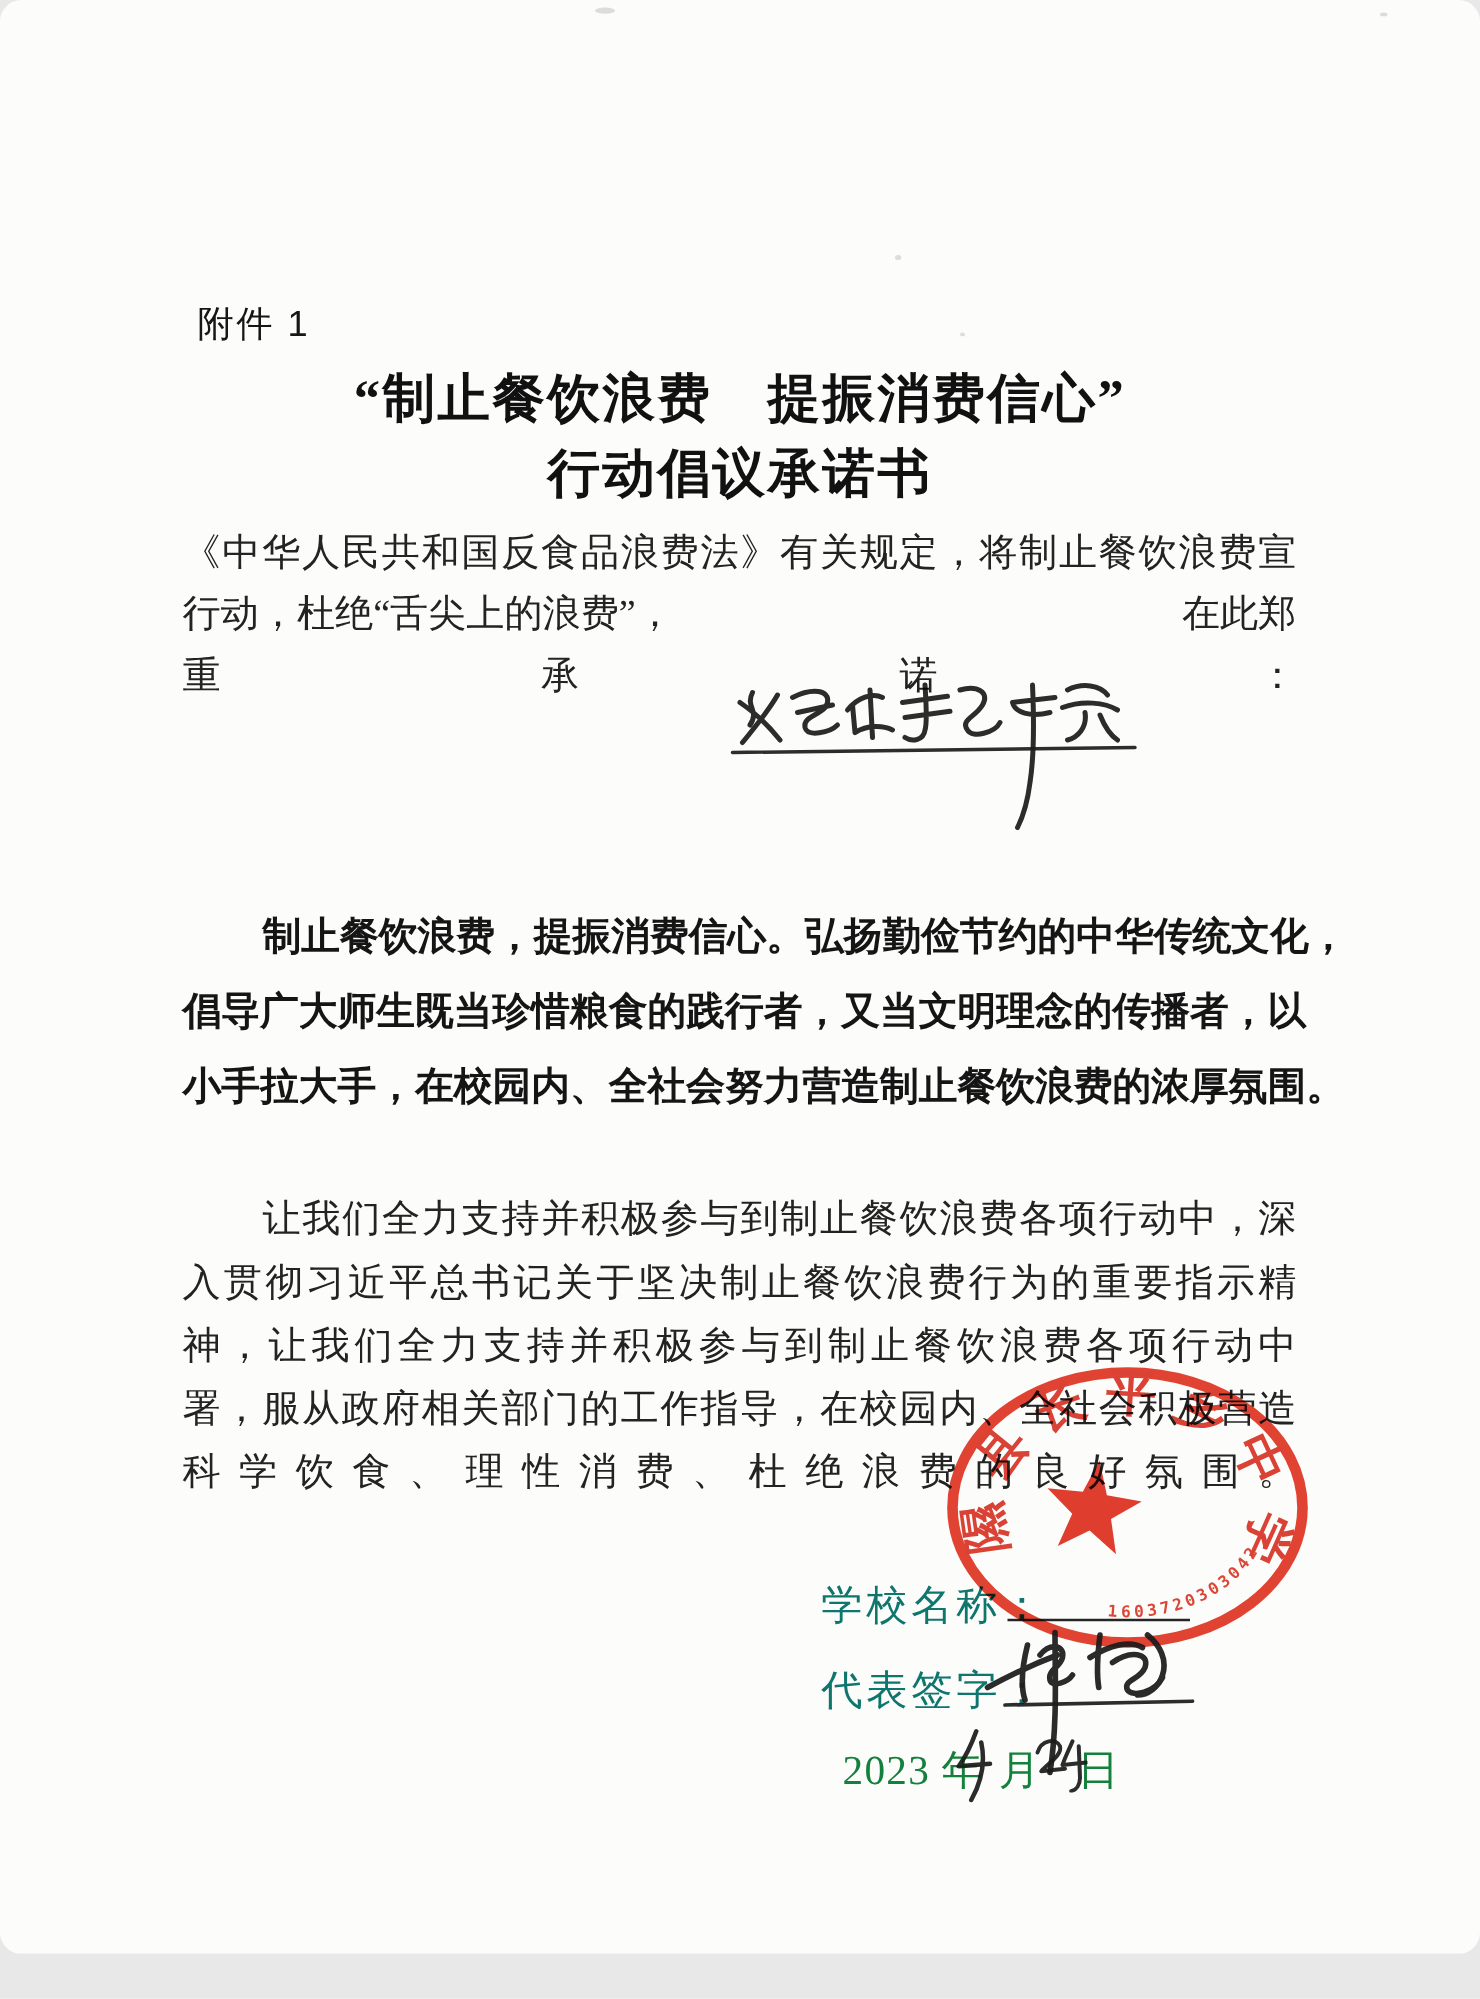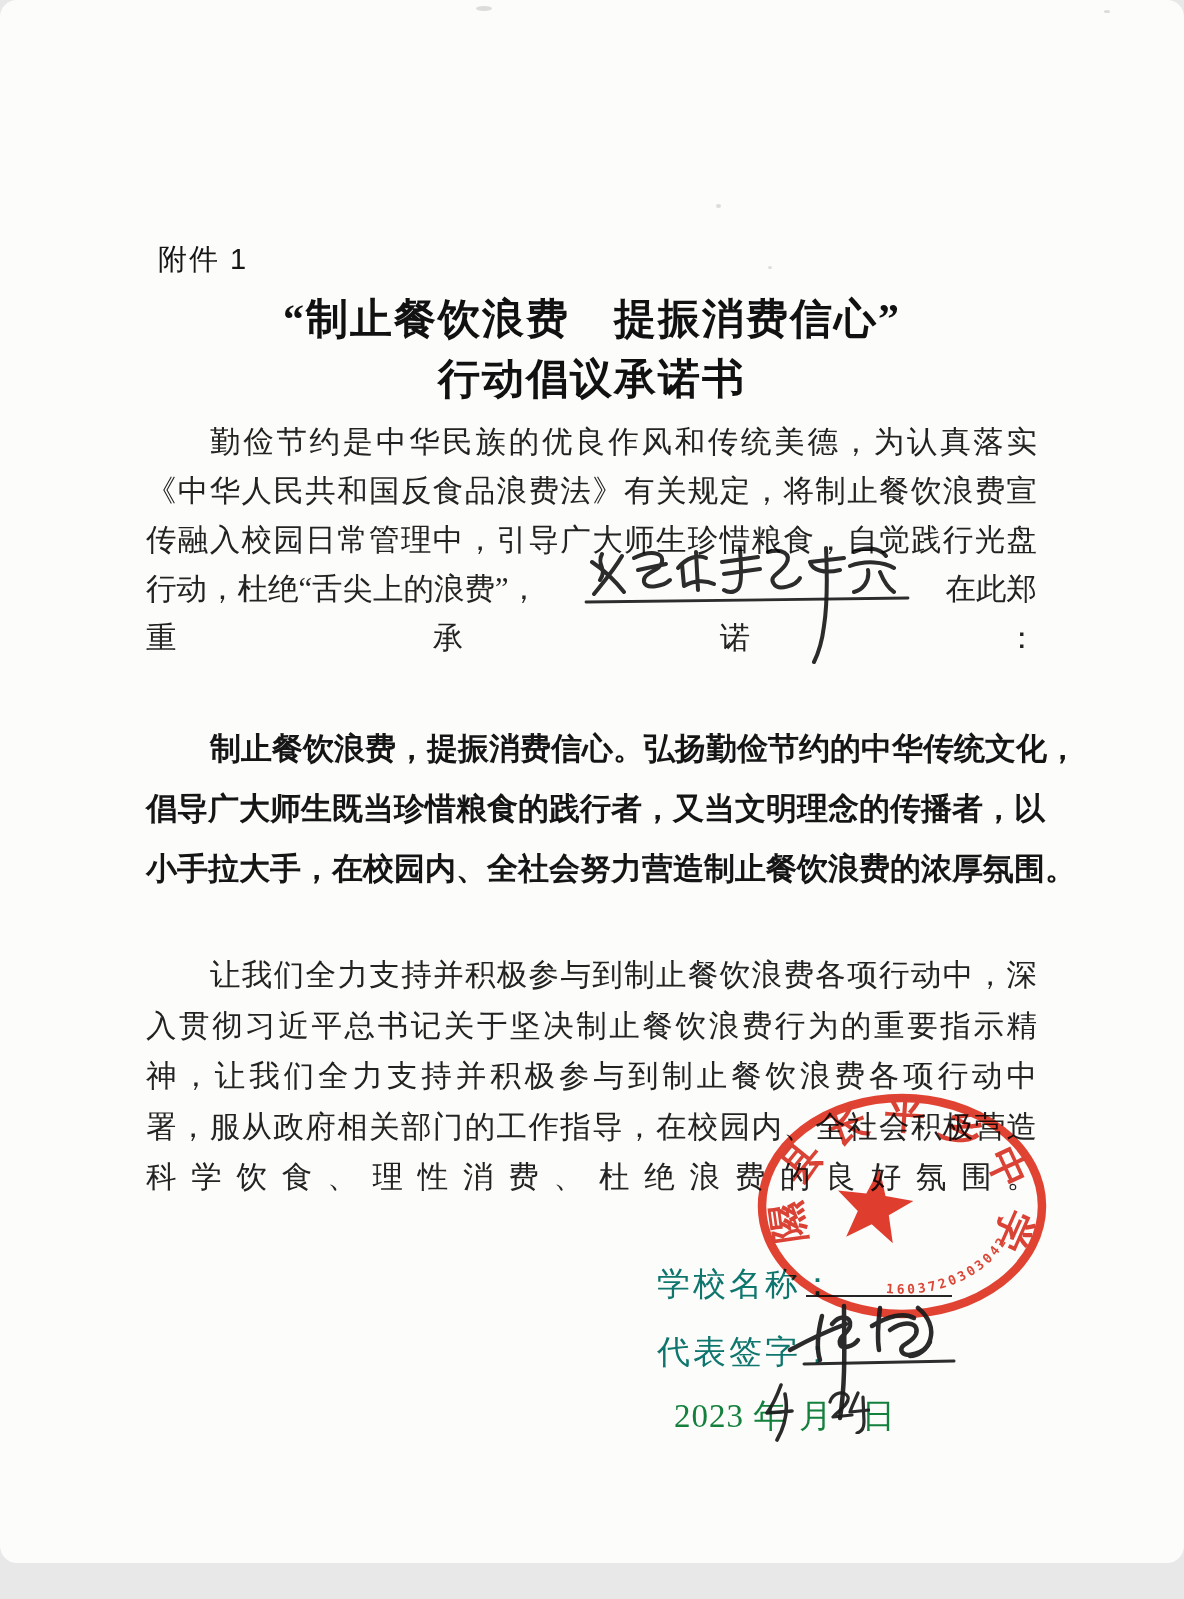--- a/index.html
+++ b/index.html
@@ -67,23 +67,21 @@
 <body>
 
 <div class="page">
 
   <div class="abs attachment">附件 1</div>
 
   <div class="abs title title-1">“制止餐饮浪费　提振消费信心”</div>
   <div class="abs title title-2">行动倡议承诺书</div>
 
   <div class="abs para p1">
-    <div class="pline indent">勤俭节约是中华民族的优良作风和传统美德，为认真落实</div>
     <div class="pline">《中华人民共和国反食品浪费法》有关规定，将制止餐饮浪费宣</div>
-    <div class="pline">传融入校园日常管理中，引导广大师生珍惜粮食，自觉践行光盘</div>
     <div class="pline left-align line-blank">
       <span>行动，杜绝“舌尖上的浪费”，</span>
       <span class="spacer"></span>
       <span>在此郑</span>
     </div>
     <div class="pline left-align">重承诺：</div>
   </div>
 
   <div class="abs para p2">
     <div class="pline indent">制止餐饮浪费，提振消费信心。弘扬勤俭节约的中华传统文化，</div>

